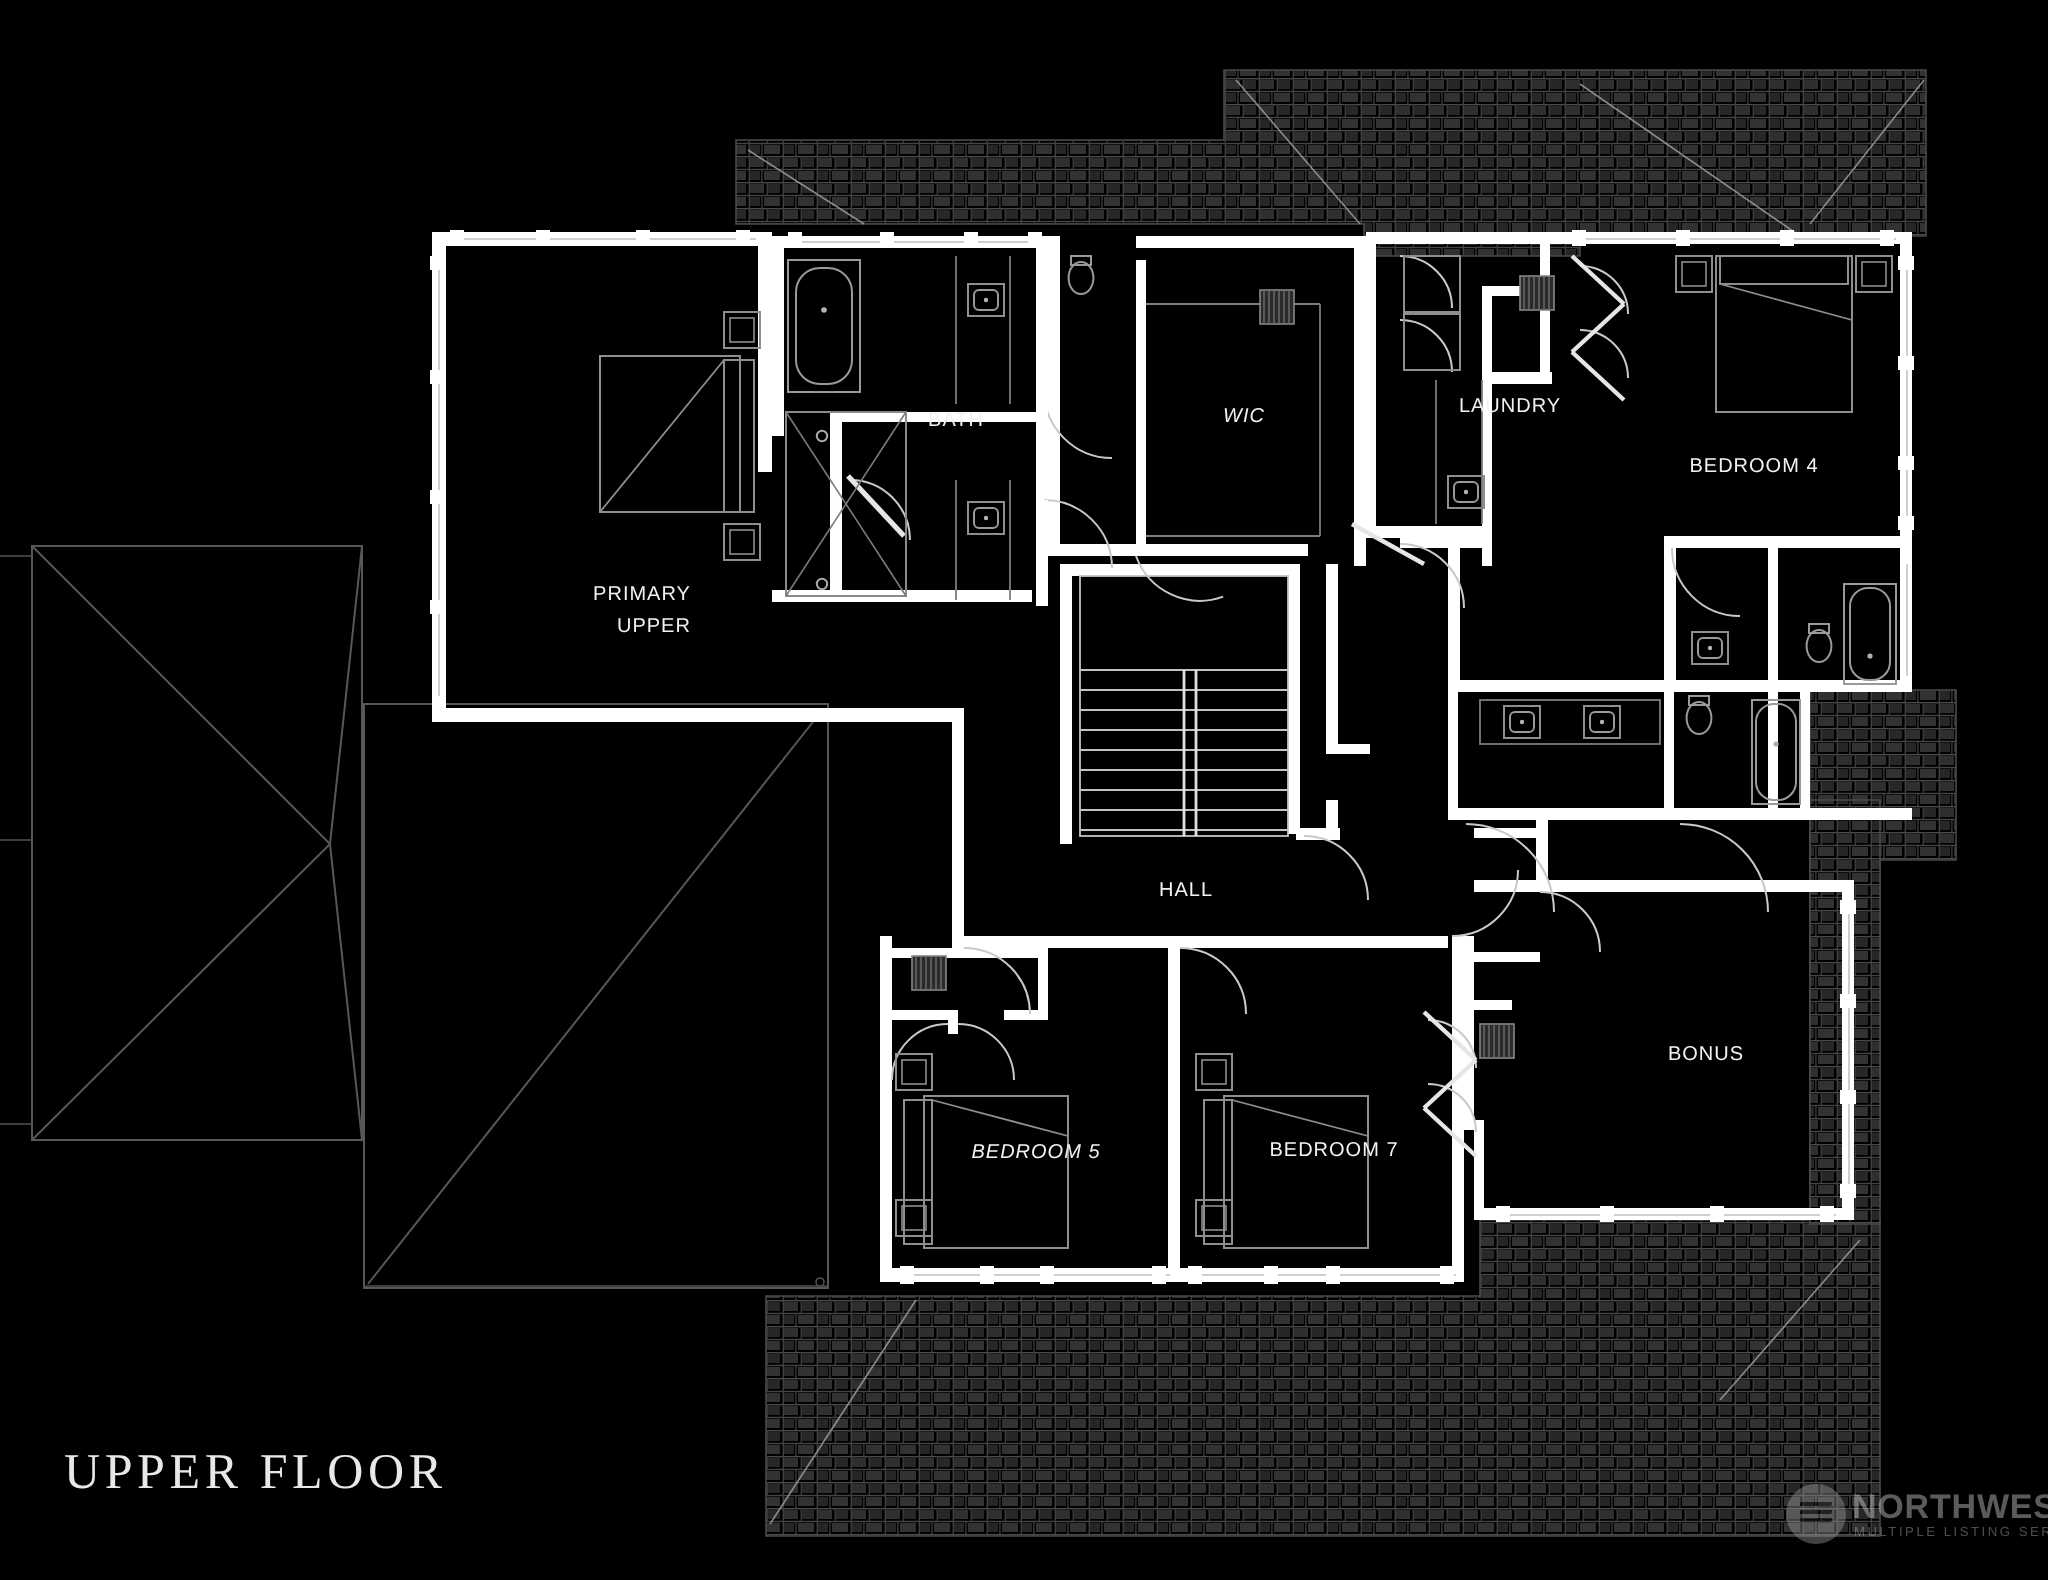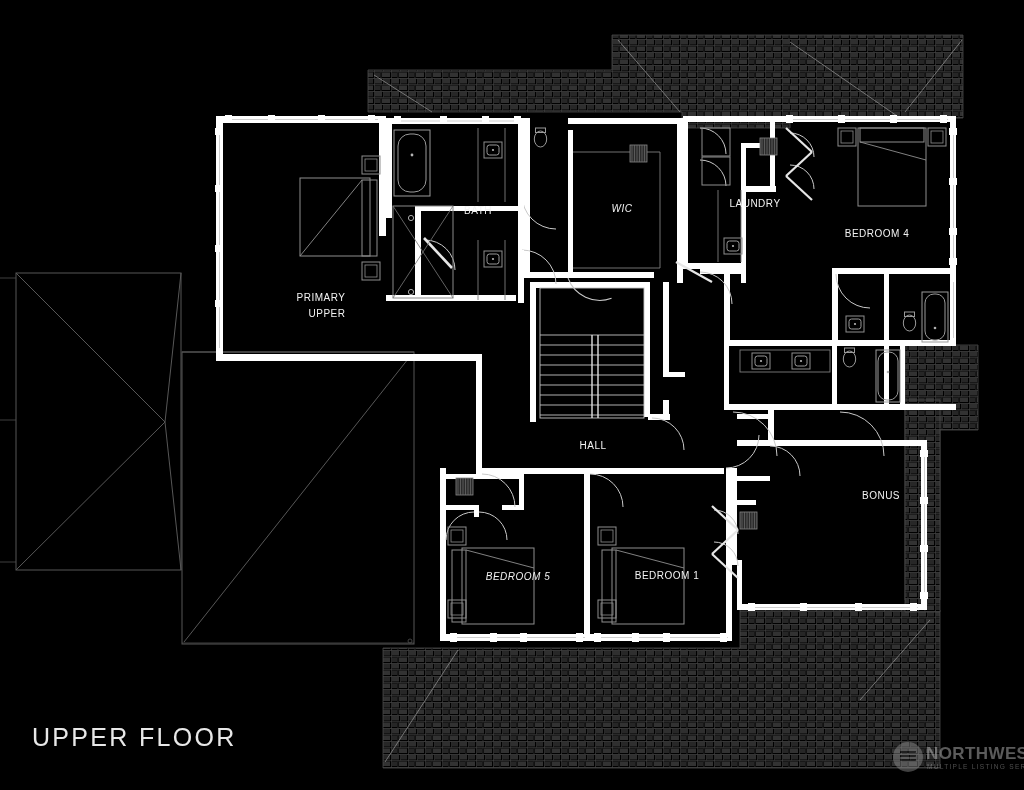--- a/index.html
+++ b/index.html
@@ -26,21 +26,21 @@
     display: block;
   }
   .plan-title {
     position: absolute;
     left: 32px;
     top: 723px;
     color: #e8e8e8;
     font-size: 25px;
     letter-spacing: 2.3px;
     font-weight: 300;
-    font-family: Liberation Sans, sans-serif;
+    font-family: Liberation Serif, serif;
     white-space: nowrap;
   }
   .watermark {
     position: absolute;
     left: 893px;
     top: 739px;
     width: 124px;
     height: 40px;
     opacity: 0.42;
     pointer-events: none;
@@ -514,23 +514,23 @@
 
   <div class="room-label" style="left:321px; top:290px;">
     <div>PRIMARY</div>
     <div>UPPER</div>
   </div>
   <div class="room-label" style="left:478px; top:203px;">BATH</div>
   <div class="room-label" style="left:622px; top:201px;font-style:italic;">WIC</div>
   <div class="room-label" style="left:755px; top:196px;">LAUNDRY</div>
   <div class="room-label" style="left:877px; top:226px;">BEDROOM 4</div>
   <div class="room-label" style="left:593px; top:438px;">HALL</div>
-  <div class="room-label" style="left:853px; top:488px;margin-left:28px;">BONUS</div>
+  <div class="room-label" style="left:853px; top:520px;">BONUS</div>
   <div class="room-label" style="left:518px; top:569px;font-style:italic;">BEDROOM 5</div>
-  <div class="room-label" style="left:667px; top:568px;">BEDROOM 1</div>
+  <div class="room-label" style="left:667px; top:568px;">BEDROOM 7</div>
 
   <div class="plan-title">UPPER FLOOR</div>
 
   <div class="watermark">
     <div class="wm-logo">
       <div class="wm-logo-inner">
           <i></i>
           <i></i>
           <i></i>
         </div>

